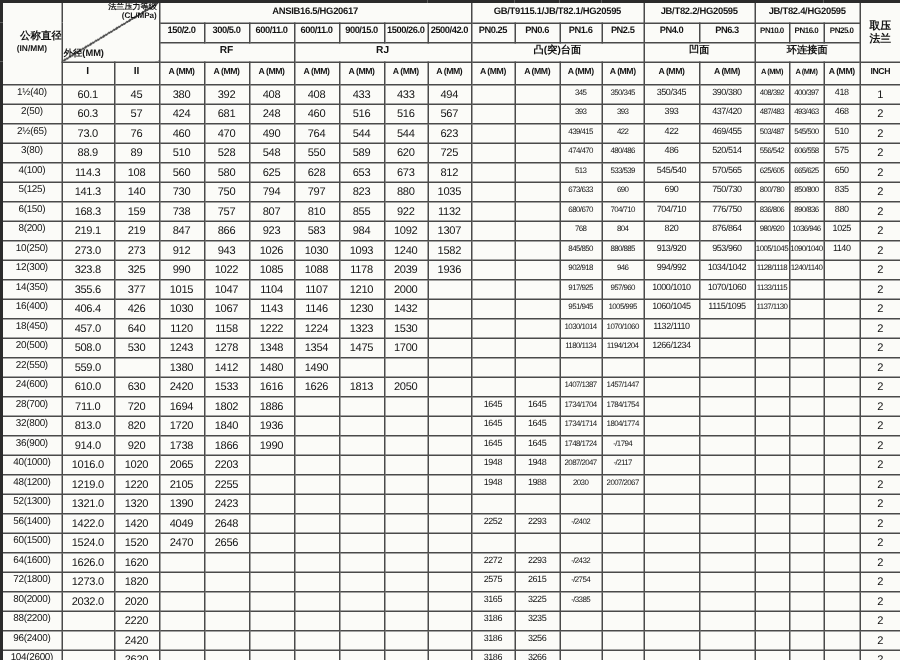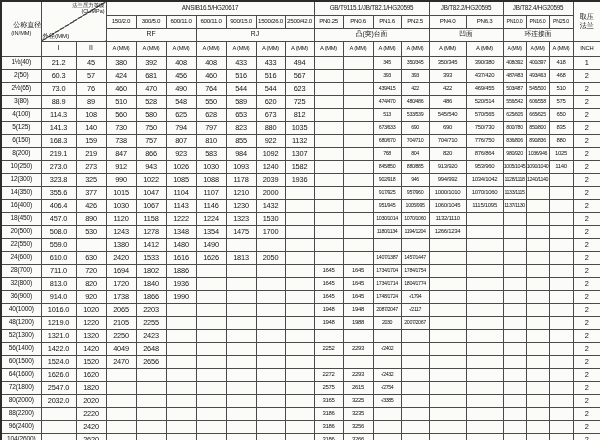--- a/index.html
+++ b/index.html
@@ -1,21 +1,21 @@
 <!DOCTYPE html>
 <html><head>
 <meta charset="utf-8">
 <style>
   html,body{margin:0;padding:0;width:600px;height:440px;overflow:hidden;background:#efeeea;
     font-family:"Liberation Sans","DejaVu Sans",sans-serif;color:#111;}
   table{width:600px;height:440px;border-collapse:collapse;table-layout:fixed;background:#fbfbf8;}
   td,th{border:1px solid #4a4a4a;padding:0;margin:0;text-align:center;vertical-align:middle;
     font-weight:normal;line-height:1.02;white-space:nowrap;overflow:hidden;color:#141414;}
   table{border:2px solid #2b2b2b;}
-  thead th{font-size:6.5px;}
+  thead th{font-size:6.5px;font-weight:bold;}
   .t-title{font-size:6.3px;letter-spacing:-0.2px;}
   .t-class{font-size:6.2px;letter-spacing:-0.3px;}
   .t-class.narrow{font-size:5.3px;}
   .t-face{font-size:6.8px;}
   .t-unit{font-size:5.8px;letter-spacing:-0.3px;}
   .t-unit.narrow{font-size:5px;}
   .hr1{height:14px}.hr2{height:13px}.hr3{height:13px}.hr4{height:15px}
   .dn-head{font-size:7px;line-height:1.25;}
   .dn-head .u{font-size:5.6px;display:block;}
   .dn-head .w{display:block;width:16px;margin:0 auto;word-break:break-all;}
@@ -116,21 +116,21 @@
       <th class="t-unit">A (MM)</th>
       <th class="t-unit narrow">A (MM)</th>
       <th class="t-unit narrow">A (MM)</th>
       <th class="t-unit">A (MM)</th>
       <th class="t-unit">INCH</th>
     </tr>
   </thead>
   <tbody>
       <tr>
         <td class="c-dn">1½(40)</td>
-        <td>21.2</td>
+        <td>60.1</td>
         <td>45</td>
         <td>380</td>
         <td>392</td>
         <td>408</td>
         <td>408</td>
         <td>433</td>
         <td>433</td>
         <td>494</td>
         <td class="gbv"></td>
         <td class="gbv"></td>
@@ -142,21 +142,21 @@
         <td class="gbv xs">400/397</td>
         <td class="gbv">418</td>
         <td>1</td>
       </tr>
       <tr>
         <td class="c-dn">2(50)</td>
         <td>60.3</td>
         <td>57</td>
         <td>424</td>
         <td>681</td>
-        <td>456</td>
+        <td>248</td>
         <td>460</td>
         <td>516</td>
         <td>516</td>
         <td>567</td>
         <td class="gbv"></td>
         <td class="gbv"></td>
         <td class="gbv xs">393</td>
         <td class="gbv xs">393</td>
         <td class="gbv">393</td>
         <td class="gbv">437/420</td>
@@ -381,21 +381,21 @@
         <td class="gbv">1060/1045</td>
         <td class="gbv">1115/1095</td>
         <td class="gbv xs">1137/1130</td>
         <td class="gbv xs"></td>
         <td class="gbv"></td>
         <td>2</td>
       </tr>
       <tr>
         <td class="c-dn">18(450)</td>
         <td>457.0</td>
-        <td>890</td>
+        <td>640</td>
         <td>1120</td>
         <td>1158</td>
         <td>1222</td>
         <td>1224</td>
         <td>1323</td>
         <td>1530</td>
         <td></td>
         <td class="gbv"></td>
         <td class="gbv"></td>
         <td class="gbv xs">1030/1014</td>
@@ -580,21 +580,21 @@
         <td class="gbv"></td>
         <td class="gbv xs"></td>
         <td class="gbv xs"></td>
         <td class="gbv"></td>
         <td>2</td>
       </tr>
       <tr>
         <td class="c-dn">52(1300)</td>
         <td>1321.0</td>
         <td>1320</td>
-        <td>2250</td>
+        <td>1390</td>
         <td>2423</td>
         <td></td>
         <td></td>
         <td></td>
         <td></td>
         <td></td>
         <td class="gbv"></td>
         <td class="gbv"></td>
         <td class="gbv xs"></td>
         <td class="gbv xs"></td>
@@ -666,21 +666,21 @@
         <td class="gbv xs"></td>
         <td class="gbv"></td>
         <td class="gbv"></td>
         <td class="gbv xs"></td>
         <td class="gbv xs"></td>
         <td class="gbv"></td>
         <td>2</td>
       </tr>
       <tr>
         <td class="c-dn">72(1800)</td>
-        <td>2547.0</td>
+        <td>1273.0</td>
         <td>1820</td>
         <td></td>
         <td></td>
         <td></td>
         <td></td>
         <td></td>
         <td></td>
         <td></td>
         <td class="gbv">2575</td>
         <td class="gbv">2615</td>

